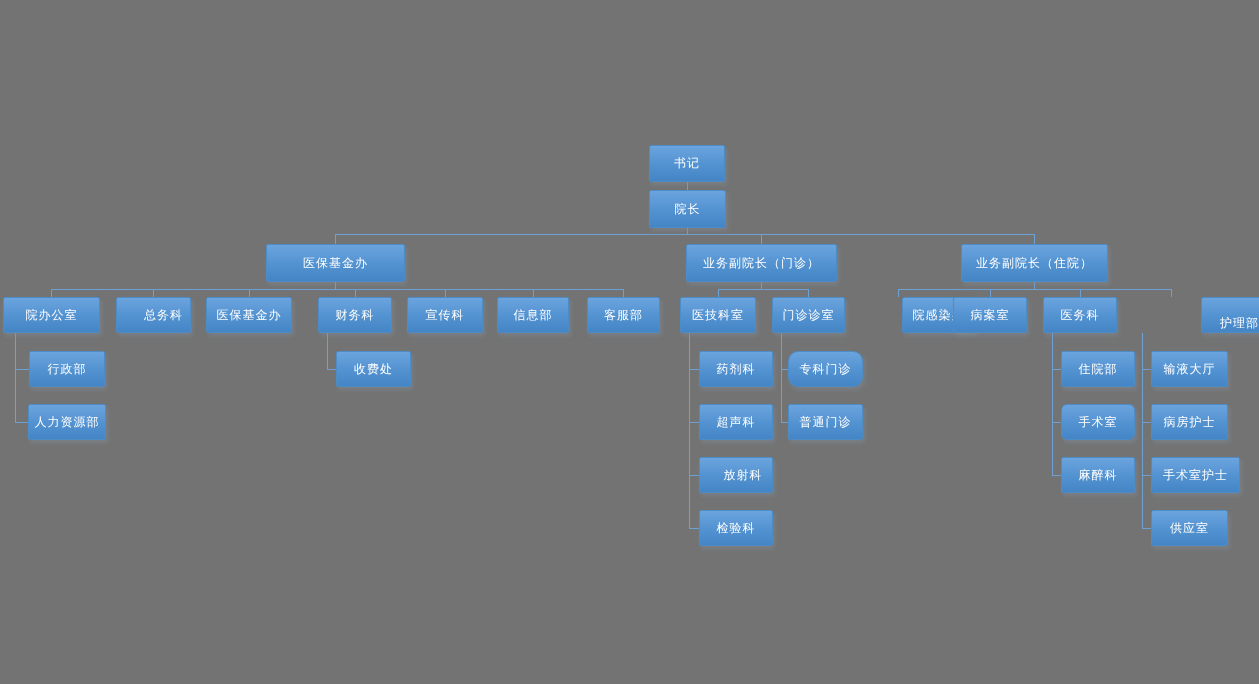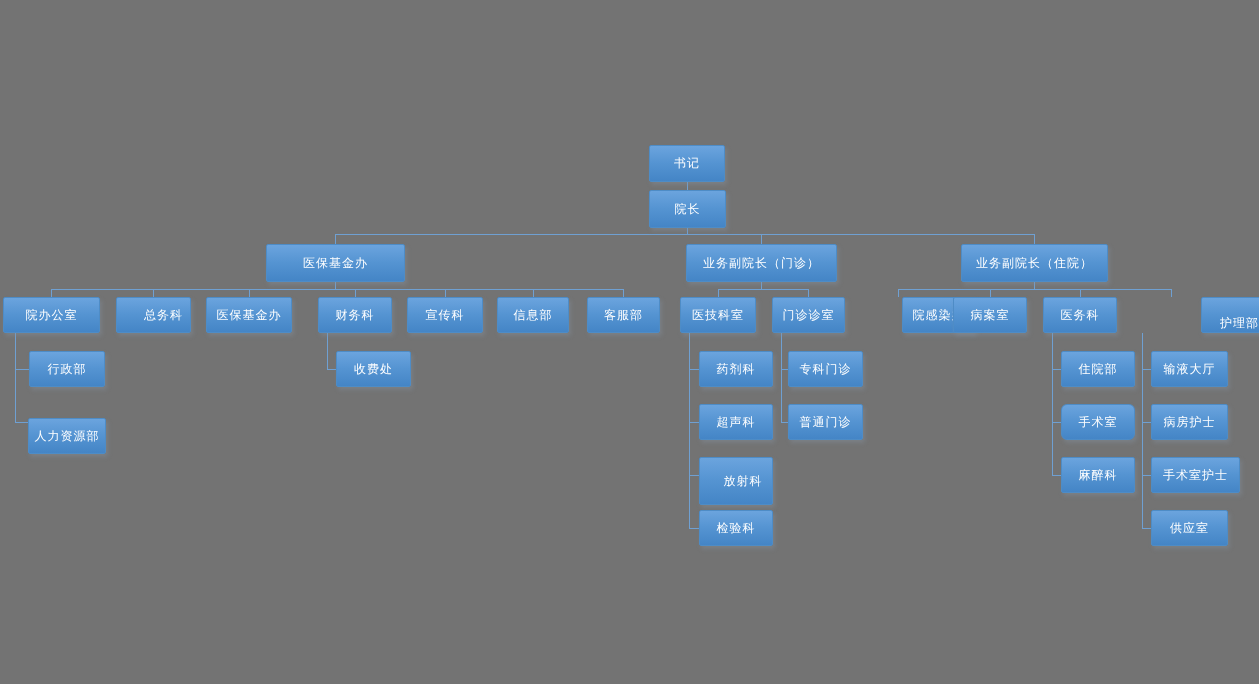--- a/index.html
+++ b/index.html
@@ -97,39 +97,39 @@
       </div>
       <div class="node" style="left: 1043px; top: 297px; width: 74px; height: 36px;">
         <span>医务科</span>
       </div>
       <div class="node" style="left: 1201px; top: 297px; width: 77px; height: 36px; align-items: flex-end;">
         <span>护理部</span>
       </div>
       <div class="node" style="left: 29px; top: 351px; width: 76px; height: 36px;">
         <span>行政部</span>
       </div>
-      <div class="node" style="left: 28px; top: 404px; width: 78px; height: 36px; margin-top: 14px;">
+      <div class="node" style="left: 28px; top: 404px; width: 78px; height: 36px;">
         <span>人力资源部</span>
       </div>
       <div class="node" style="left: 336px; top: 351px; width: 75px; height: 36px;">
         <span>收费处</span>
       </div>
       <div class="node" style="left: 699px; top: 351px; width: 74px; height: 36px;">
         <span>药剂科</span>
       </div>
       <div class="node" style="left: 699px; top: 404px; width: 74px; height: 36px;">
         <span>超声科</span>
       </div>
-      <div class="node" style="left: 699px; top: 457px; width: 74px; height: 48px; padding-left: 14px;">
+      <div class="node" style="left: 699px; top: 457px; width: 74px; height: 36px; padding-left: 14px;">
         <span>放射科</span>
       </div>
       <div class="node" style="left: 699px; top: 510px; width: 74px; height: 36px;">
         <span>检验科</span>
       </div>
-      <div class="node" style="left: 788px; top: 351px; width: 75px; height: 36px;">
+      <div class="node" style="left: 788px; top: 351px; width: 75px; height: 36px; border-radius: 10px;">
         <span>专科门诊</span>
       </div>
       <div class="node" style="left: 788px; top: 404px; width: 75px; height: 36px;">
         <span>普通门诊</span>
       </div>
       <div class="node" style="left: 1061px; top: 351px; width: 74px; height: 36px;">
         <span>住院部</span>
       </div>
       <div class="node" style="left: 1061px; top: 404px; width: 74px; height: 36px; border-radius: 6px;">
         <span>手术室</span>

